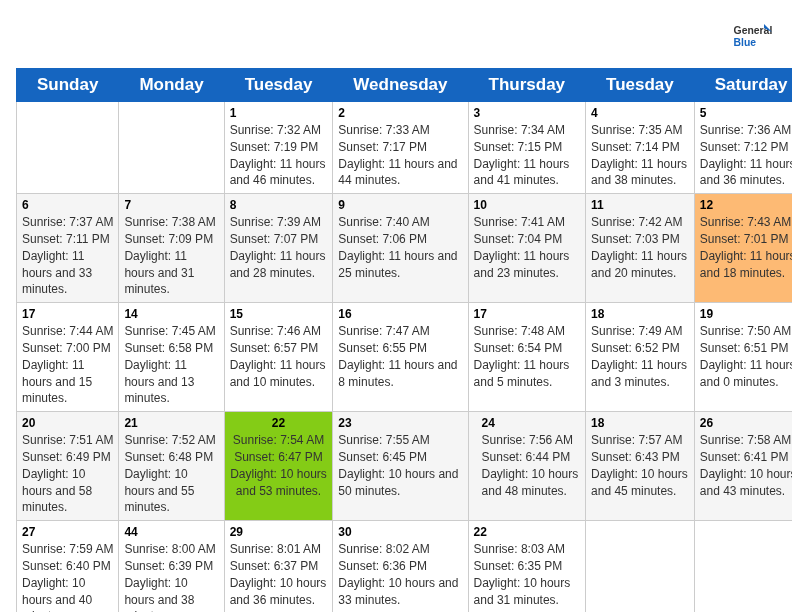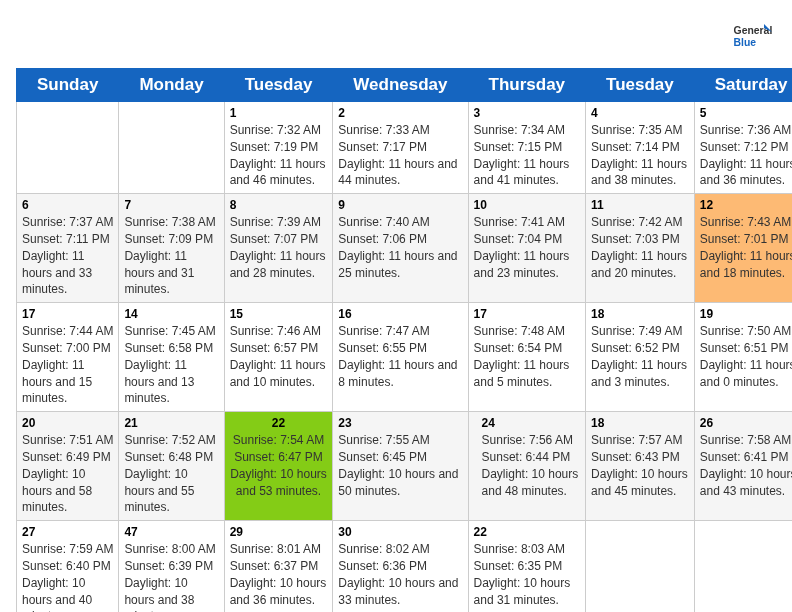--- a/index.html
+++ b/index.html
@@ -223,21 +223,21 @@
           <div class="day-num">26</div>
           <div class="day-info">Sunrise: 7:58 AM<br>Sunset: 6:41 PM<br>Daylight: 10 hours and 43 minutes.</div>
         </td>
       </tr>
       <tr>
         <td>
           <div class="day-num">27</div>
           <div class="day-info">Sunrise: 7:59 AM<br>Sunset: 6:40 PM<br>Daylight: 10 hours and 40 minutes.</div>
         </td>
         <td>
-          <div class="day-num">47</div>
+          <div class="day-num">44</div>
           <div class="day-info">Sunrise: 8:00 AM<br>Sunset: 6:39 PM<br>Daylight: 10 hours and 38 minutes.</div>
         </td>
         <td>
           <div class="day-num">29</div>
           <div class="day-info">Sunrise: 8:01 AM<br>Sunset: 6:37 PM<br>Daylight: 10 hours and 36 minutes.</div>
         </td>
         <td>
           <div class="day-num">30</div>
           <div class="day-info">Sunrise: 8:02 AM<br>Sunset: 6:36 PM<br>Daylight: 10 hours and 33 minutes.</div>
         </td>

